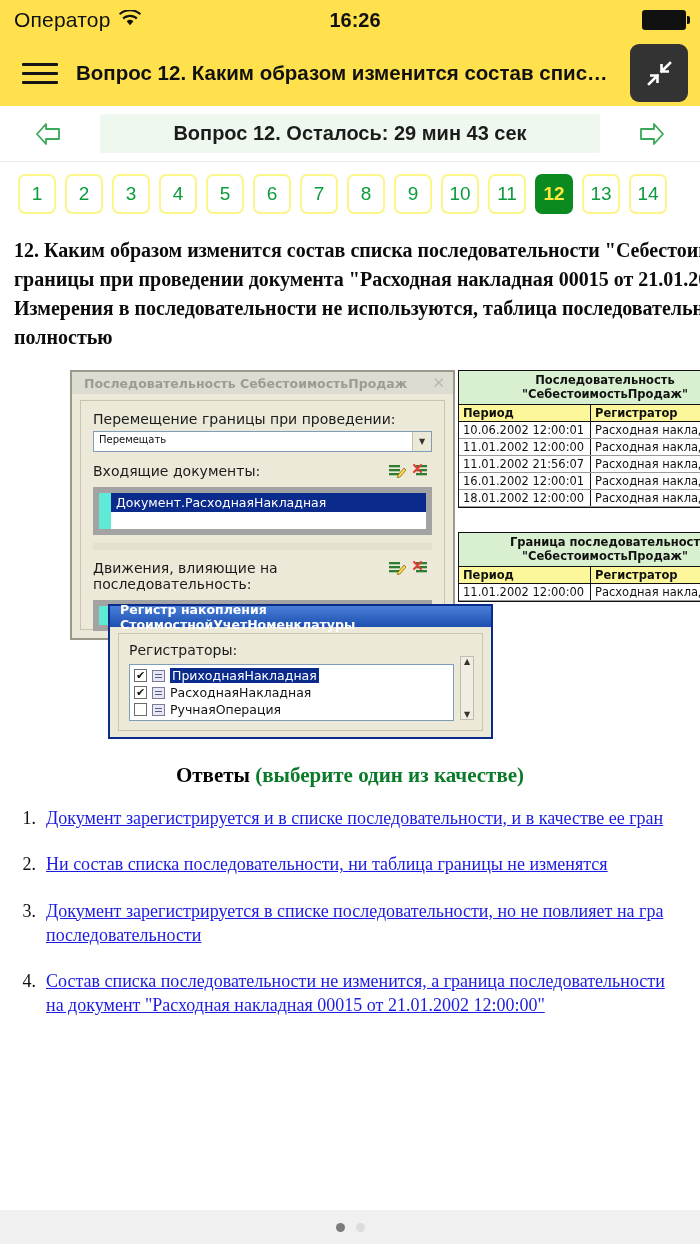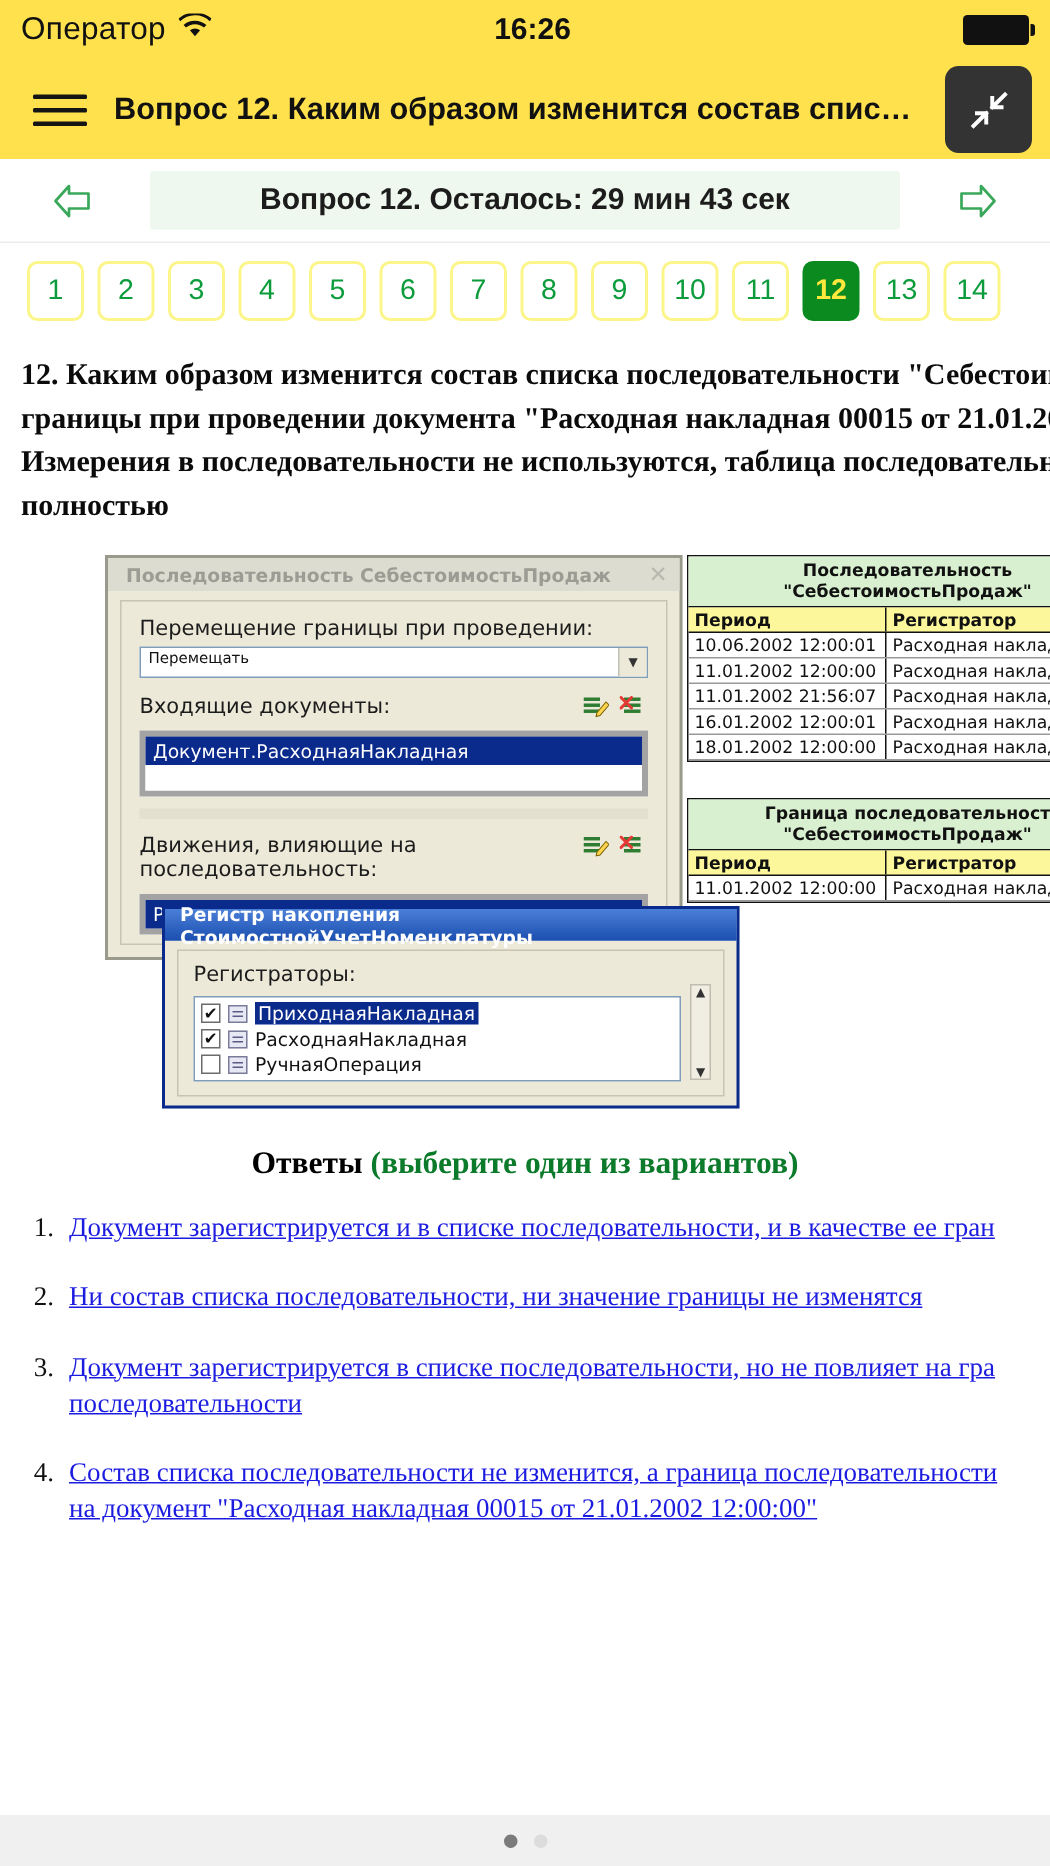--- a/index.html
+++ b/index.html
@@ -152,21 +152,21 @@
     border: 1px solid #7f9db9; margin-bottom: 11px;
   }
   .combo .val { flex: 1; font-size: 10px; padding: 2px 5px; color: #111; }
   .combo .arw {
     width: 19px; background: #ece9d8; border-left: 1px solid #c0c0b5;
     display: flex; align-items: center; justify-content: center; font-size: 8px; color: #333;
   }
   .row-head { display: flex; align-items: flex-start; justify-content: space-between; margin-bottom: 4px; }
   .mini-icons { display: flex; gap: 7px; align-items: center; padding-right: 2px; }
   .listbox {
-    border: 4px solid #a3a3a3; background: #ffffff; margin-bottom: 8px;
+    border: 6px solid #a3a3a3; background: #5eead4; margin-bottom: 8px; padding-left: 12px;
   }
   .listrow-sel {
     background: #0a2a8c; color: #fff; font-size: 12.5px; padding: 2px 5px;
     white-space: nowrap; overflow: hidden;
   }
   .listrow-empty { height: 17px; background: #fff; }
   .divider-bar { height: 7px; background: #e3e0cf; margin: 4px 0 10px 0; }
 
   .win-sub {
     position: absolute; left: 108px; top: 240px;
@@ -467,30 +467,30 @@
             <div class="c-reg">Регистратор</div>
           </div>
           <div class="tbl-row">
             <div class="c-period">11.01.2002 12:00:00</div>
             <div class="c-reg">Расходная наклад</div>
           </div>
         </div>
     </div>
 
     <div class="answers-title">
-      <span>Ответы </span><span class="grn">(выберите один из вариантов)</span>
+      <span>Ответы </span><span class="grn">(выберите один из качестве)</span>
     </div>
     <div class="ans-list" id="ans-list">
         <div class="ans-item">
           <span class="ans-num">1.</span>
           <span class="ans-link">Документ зарегистрируется и в списке последовательности, и в качестве ее гран</span>
         </div>
         <div class="ans-item">
           <span class="ans-num">2.</span>
-          <span class="ans-link">Ни состав списка последовательности, ни значение границы не изменятся</span>
+          <span class="ans-link">Ни состав списка последовательности, ни таблица границы не изменятся</span>
         </div>
         <div class="ans-item">
           <span class="ans-num">3.</span>
           <span class="ans-link">Документ зарегистрируется в списке последовательности, но не повлияет на гра
 последовательности</span>
         </div>
         <div class="ans-item">
           <span class="ans-num">4.</span>
           <span class="ans-link">Состав списка последовательности не изменится, а граница последовательности
 на документ "Расходная накладная 00015 от 21.01.2002 12:00:00"</span>

